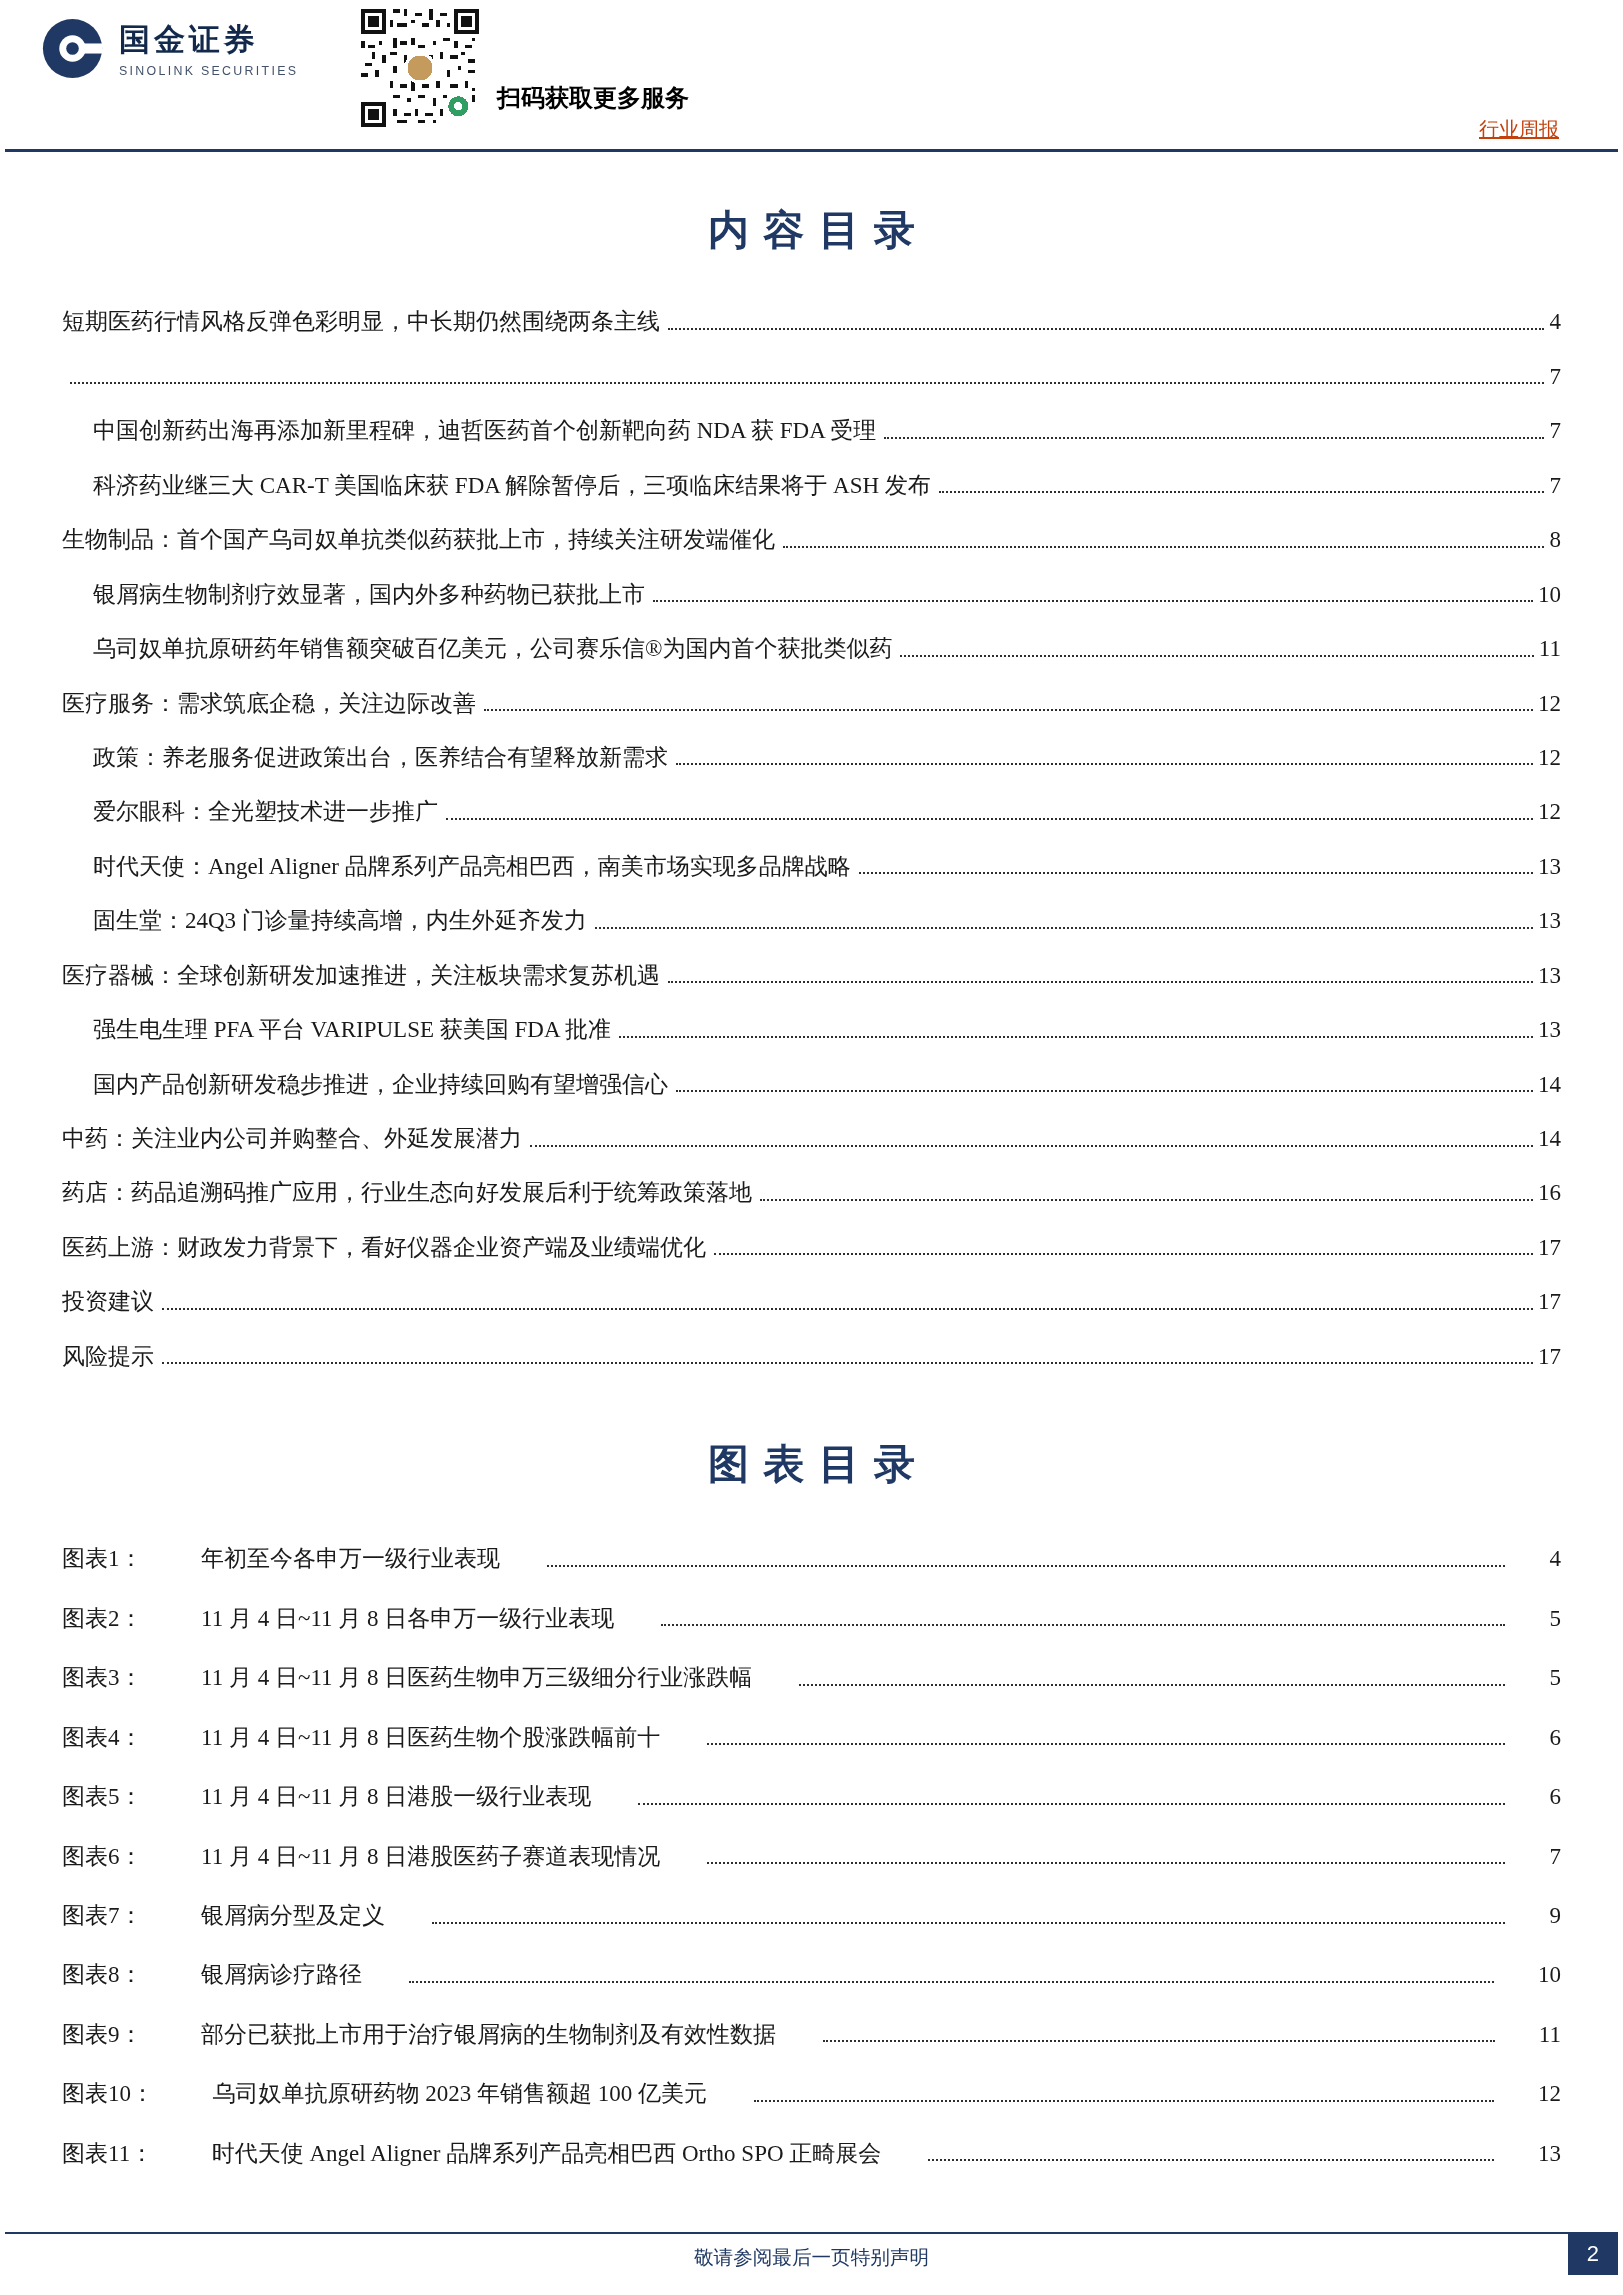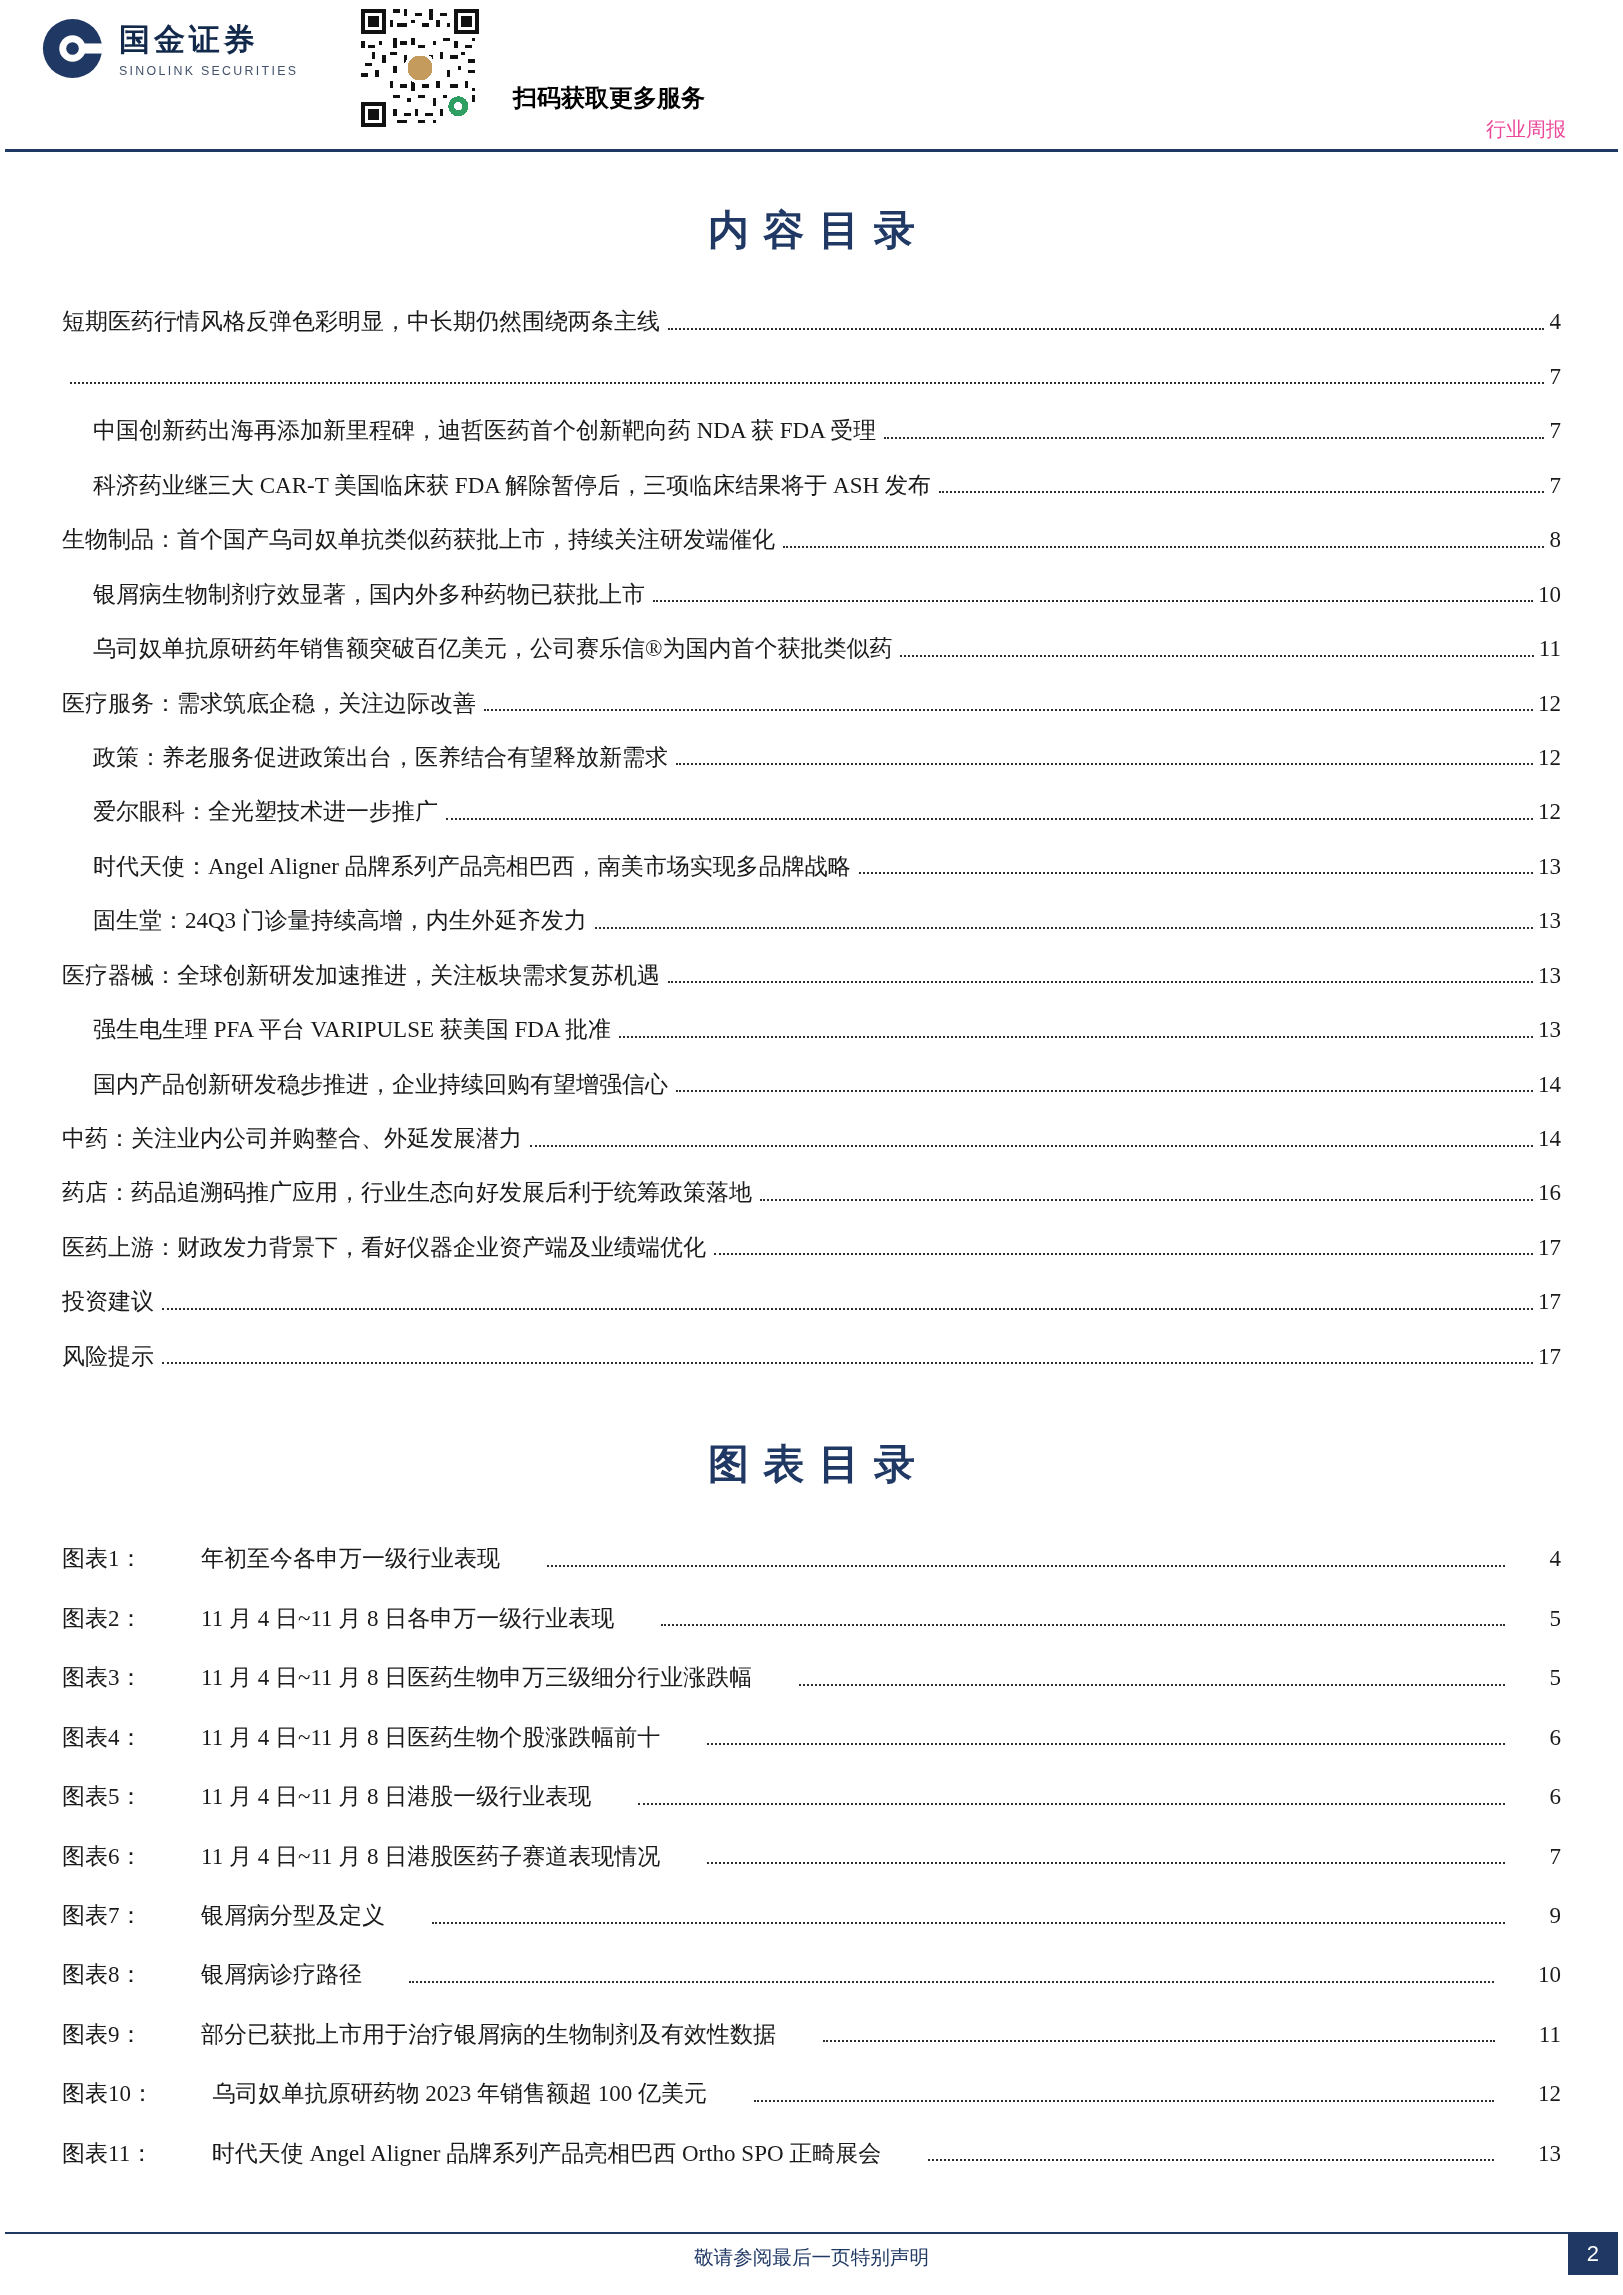--- a/index.html
+++ b/index.html
@@ -28,31 +28,31 @@
   .brand-cn{
     font-size:31px;font-weight:bold;color:#13294b;letter-spacing:3.9px;
     font-family:"Liberation Sans", sans-serif;
   }
   .brand-en{
     font-size:12.4px;color:#43526b;letter-spacing:2.3px;
     font-family:"Liberation Sans", sans-serif;
   }
   .qr-block{
     position:absolute; left:361px; top:9.2px;
-    display:flex; align-items:flex-end; gap:34px;
+    display:flex; align-items:flex-end; gap:18px;
   }
   .qr{display:block;line-height:0;}
   .qr-caption{
     font-size:24px;font-weight:bold;color:#000;
     margin-bottom:13px;
     font-family:"Liberation Sans", sans-serif;
   }
   .doc-type{
-    position:absolute; right:57px; bottom:6.5px;
-    font-size:20px;color:#ec4899;
+    position:absolute; right:64px; bottom:6.5px;
+    font-size:20px;color:#c2410c;text-decoration:underline;
   }
   .header-rule{
     height:3.3px;background:#1f3864;margin:0 5.2px;
   }
   
   .content{padding:0 62px;}
   .section-title{
     font-size:41px;font-weight:bold;color:#1f3864;
     text-align:center;letter-spacing:14.4px;text-indent:14.4px;
     margin:55px 0 0 0;line-height:1.15;

